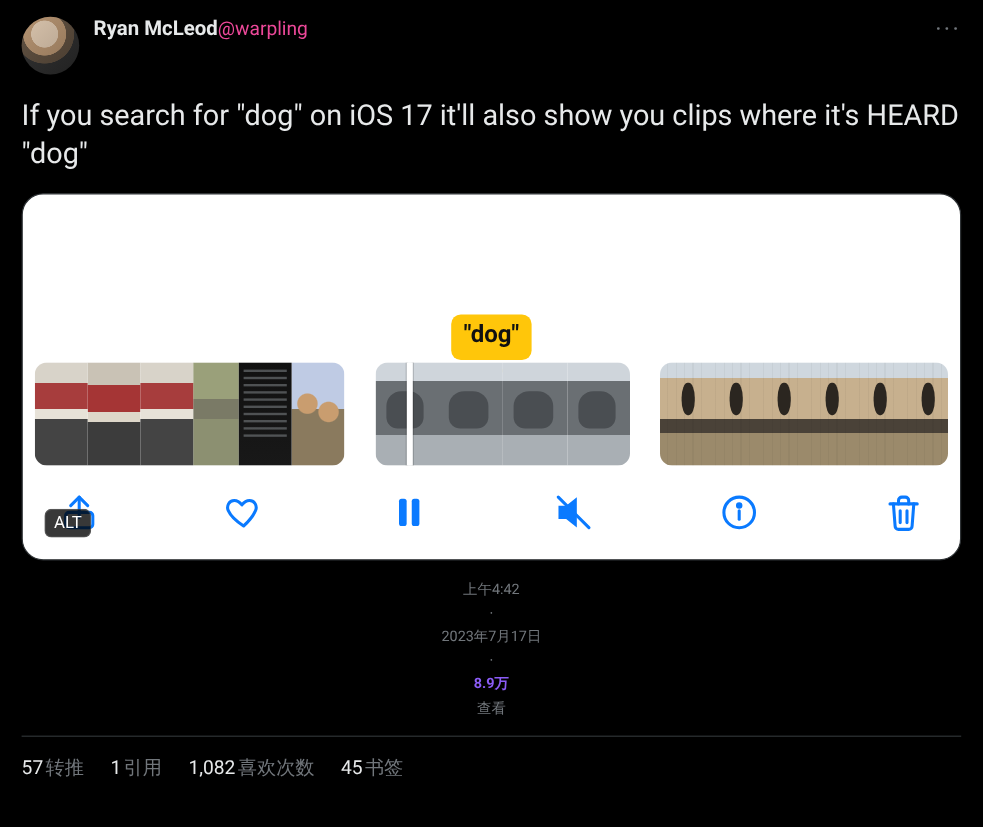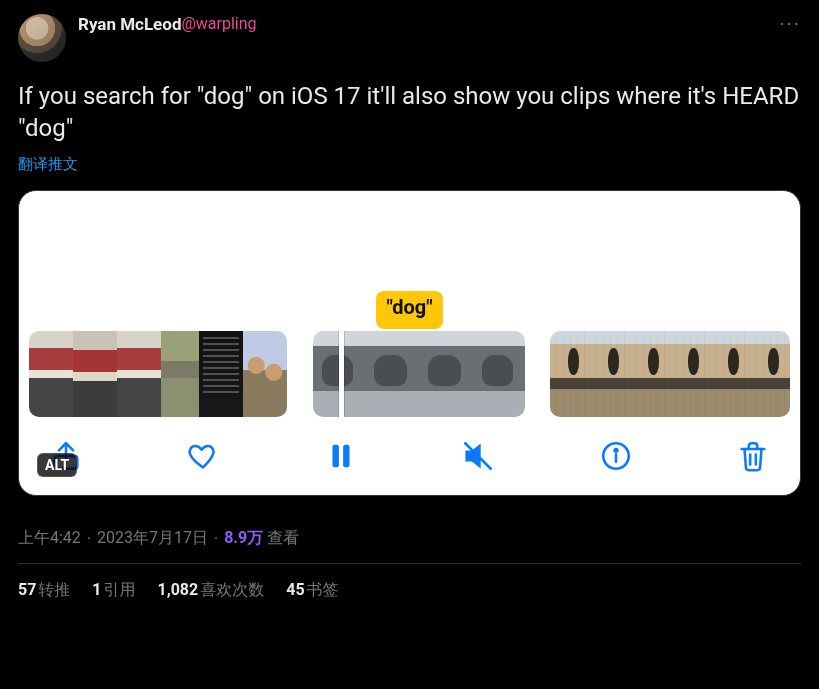--- a/index.html
+++ b/index.html
@@ -157,66 +157,66 @@
     padding: 22px 22px 6px 22px;
   }
   .tbtn { color: #0a7aff; cursor: pointer; }
   .tbtn svg { width: 34px; height: 34px; display:block; }
   .alt-badge {
     position: absolute;
     left: 18px;
     bottom: 18px;
     background: rgba(0,0,0,0.78);
     color: #fff;
-    font-weight: 700;
+    font-weight: 400;
     font-size: 14px;
     padding: 3px 7px;
     border-radius: 6px;
     border: 1px solid rgba(255,255,255,0.15);
   }
 
   .meta {
-    margin-top: 32px;
+    margin-top: 16px;
     color: #71767b;
-    font-size: 16px;
+    font-size: 12px;
     display: flex;
     align-items: center;
     gap: 4px;
     flex-wrap: wrap;
+    flex-direction: column;
   }
   .meta .dot { padding: 0 2px; }
   .meta .views-count { color: #8b5cf6; font-weight: 700; }
   .divider {
     margin-top: 14px;
     border-top: 1px solid #2f3336;
   }
   .stats {
     display: flex;
     gap: 22px;
     padding: 16px 0 0 0;
     font-size: 16px;
     color: #71767b;
   }
-  .stats .n { color: #e7e9ea; font-weight: 700; margin-right: 2px; }
+  .stats .n { color: #e7e9ea; font-weight: 400; margin-right: 2px; }
 </style>
 </head>
 <body>
 
 <div class="tweet">
   <div class="header">
     <div class="avatar"></div>
     <div class="user">
       <span class="name">Ryan McLeod</span>
       <span class="handle">@warpling</span>
     </div>
     <div class="more">···</div>
   </div>
 
   <div class="body">If you search for "dog" on iOS 17 it'll also show you clips where it's HEARD "dog"</div>
-  <div class="translate">翻译推文</div>
 
   <div class="media-card">
     <div class="ws-top"></div>
 
     <div class="bubble-row">
       <div class="bubble">"dog"</div>
     </div>
 
     <div class="timeline">
       <div class="clip-group">

